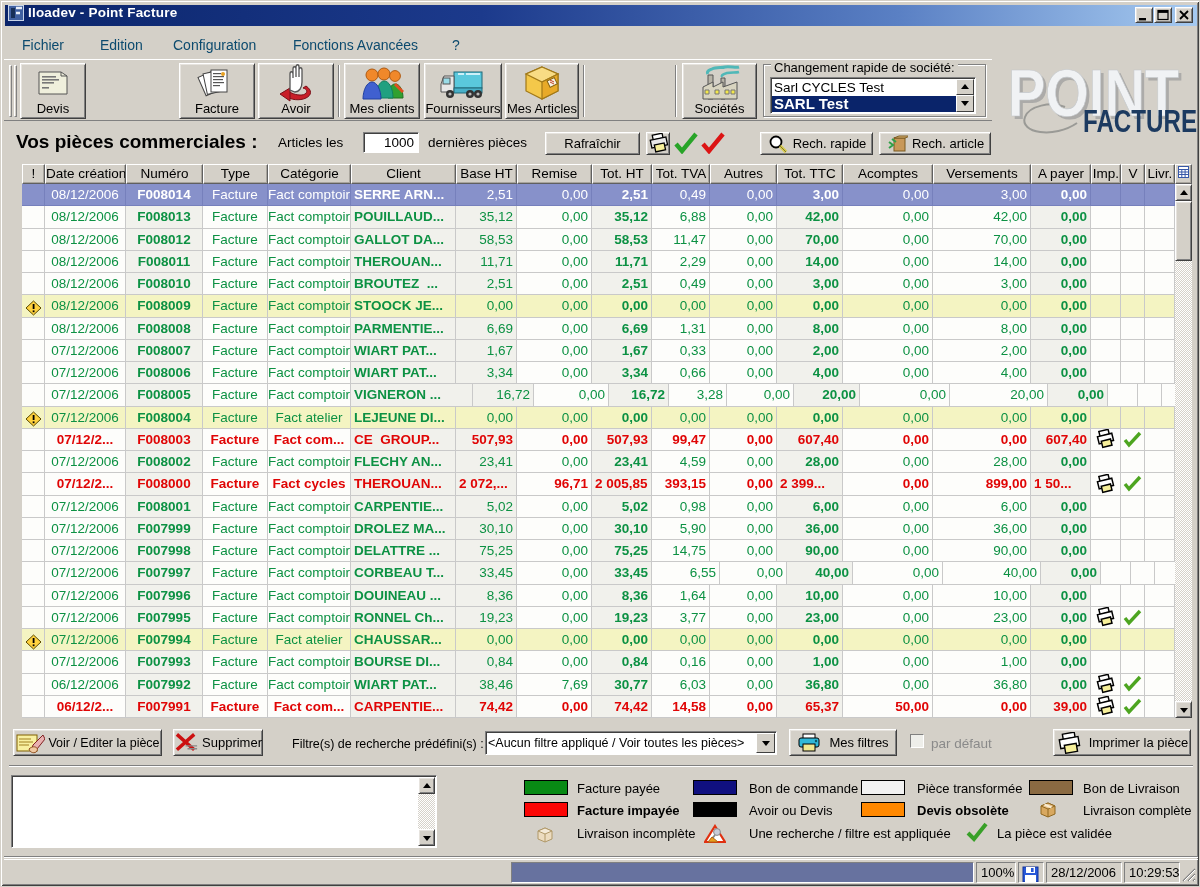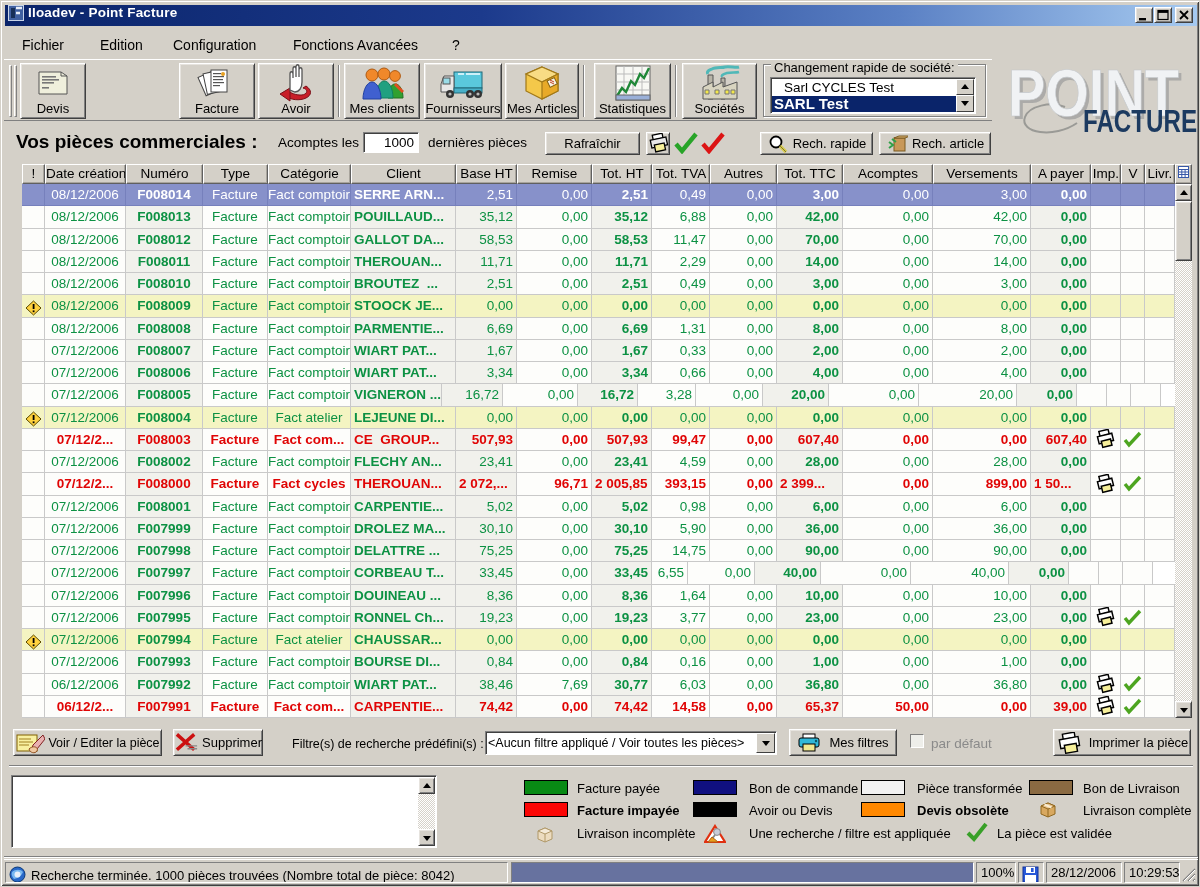--- a/index.html
+++ b/index.html
@@ -8,21 +8,21 @@
   box-shadow: inset 1px 1px 0 #fff, inset -1px -1px 0 #404040, inset 2px 2px 0 #d4d0c8, inset -2px -2px 0 #808080; }
 .abs { position:absolute; }
 .txt { font-size:13px; color:#000; }
 
 
 #title { left:4px; top:4px; width:1192px; height:21px; background:linear-gradient(to right,#0a246a 0%,#1c3a8c 40%,#5a80c4 75%,#a6caf0 100%); display:flex; align-items:flex-start; }
 #title .t { color:#fff; font-weight:bold; font-size:13.5px; margin-left:4px; letter-spacing:0.2px; }
 .wbtn { position:absolute; top:6px; width:18px; height:16px; background:#d4d0c8; border:1px solid; border-color:#fff #404040 #404040 #fff; box-shadow: inset 1px 1px 0 #e6e3de, inset -1px -1px 0 #808080; font-size:11px; text-align:center; line-height:13px; font-weight:bold; font-family:"Liberation Sans",sans-serif; }
 
 
-.mitem { position:absolute; top:36px; font-size:14px; color:#000000; }
+.mitem { position:absolute; top:36px; font-size:14px; color:#0c4a6e; }
 
 
 #tbar { left:3px; top:58px; width:988px; height:62px; border-top:1px solid #fff; border-bottom:1px solid #808080; }
 .grip { position:absolute; top:5px; width:3px; height:52px; border:1px solid; border-color:#fff #808080 #808080 #fff; background:#d4d0c8; }
 .tbtn { position:absolute; top:3px; height:56px; border:1px solid; border-color:#fff #404040 #404040 #fff; box-shadow: inset 1px 1px 0 #e6e3de, inset -1px -1px 0 #808080; background:#d4d0c8; text-align:center; font-size:13px; }
 .tbtn .ic { height:37px; display:flex; align-items:center; justify-content:center; }
 .tsep { position:absolute; top:5px; width:2px; height:52px; border-left:1px solid #808080; border-right:1px solid #fff; }
 .sbtn { position:absolute; border:1px solid; border-color:#fff #404040 #404040 #fff; box-shadow: inset 1px 1px 0 #e6e3de, inset -1px -1px 0 #808080; background:#d4d0c8; font-size:13px; text-align:center; white-space:nowrap; overflow:hidden; }
 .fbtn { display:flex; align-items:center; justify-content:center; gap:4px; }
 
@@ -171,69 +171,59 @@
             <g>
 <polygon points="20,2 36,9 36,26 20,34 4,26 4,9" fill="#f4c84a" stroke="#a07818" stroke-width="1.2"></polygon>
 <polygon points="20,2 36,9 20,17 4,9" fill="#f8dc84" stroke="#a07818" stroke-width="1.2"></polygon>
 <polygon points="20,17 36,9 36,26 20,34" fill="#e8aa28" stroke="#a07818" stroke-width="1.2"></polygon>
 <rect x="26" y="14" width="8" height="7" fill="#f8f0e0" stroke="#806010" transform="rotate(-26 30 17)"></rect>
 <path d="M28 15 l4 2 M28 17 l4 2" stroke="#c04020" stroke-width="1"></path>
 </g>
           </svg>
         </div>Mes Articles</div>
   <div class="tsep" style="left:579px"></div>
-  <div class="tbtn" style="left:590px;width:77px"><div class="ic">
-          <svg width="40" height="38" viewBox="0 0 40 38">
-            <g>
-<rect x="3" y="2" width="34" height="34" fill="#f8f8f4" stroke="#666"></rect>
-<path d="M3 10 H37 M3 18 H37 M3 26 H37 M11 2 V36 M20 2 V36 M29 2 V36" stroke="#bbb" stroke-width="1"></path>
-<path d="M4 32 L9 24 L13 28 L18 17 L22 21 L27 10 L31 14 L36 4" fill="none" stroke="#208838" stroke-width="2.4"></path>
-<rect x="3" y="31" width="34" height="5" fill="#9ab0d8" stroke="#666"></rect>
-</g>
-          </svg>
-        </div>Statistiques</div>
   <div class="tsep" style="left:671px"></div>
   <div class="tbtn" style="left:678px;width:75px"><div class="ic">
           <svg width="44" height="36" viewBox="0 0 44 36">
             <g>
 <path d="M10 34 L10 10 L15 10 L15 34 Z" fill="#b8b4a8" stroke="#555"></path>
 <path d="M23 34 L23 13 L27 13 L27 34 Z" fill="#b8b4a8" stroke="#555"></path>
 <path d="M5 34 L5 22 L15 17 L15 22 L25 17 L25 22 L39 17 L39 34 Z" fill="#d8d4c0" stroke="#555"></path>
 <path d="M7 25 h4 v4 h-4 z M17 25 h4 v4 h-4 z M27 25 h4 v4 h-4 z M33 25 h4 v4 h-4 z" fill="#f4e84a" stroke="#777"></path>
 <path d="M10 9 C8 6 12 5 14 4 C18 2 24 3 27 2 C31 1 38 3 41 2" stroke="#50b8b8" stroke-width="3" fill="none"></path>
 <path d="M24 12 C23 10 26 9 29 8 C33 7 38 8 41 7" stroke="#50b8b8" stroke-width="2.4" fill="none"></path>
 </g>
           </svg>
         </div>Sociétés</div>
 </div>
 
 <div class="abs" style="left:762px;top:63px;width:223px;height:53px;border:1px solid #808080;box-shadow:1px 1px 0 #fff, inset 1px 1px 0 #fff;"></div>
 <div class="abs txt" style="left:770px;top:59px;background:#d4d0c8;padding:0 3px;">Changement rapide de société:</div>
 <div class="abs" style="left:769px;top:76px;width:206px;height:37px;border:1px solid;border-color:#808080 #fff #fff #808080;box-shadow:inset 1px 1px 0 #404040;background:#fff;">
-  <div style="position:absolute;left:1px;top:1px;width:156px;height:17px;background:#fff;font-size:13.5px;line-height:17px;padding-left:12px;white-space:nowrap;overflow:hidden;">Sarl CYCLES Test</div>
+  <div style="position:absolute;left:1px;top:1px;width:156px;height:17px;background:#fff;font-size:13.5px;line-height:17px;padding-left:2px;white-space:nowrap;overflow:hidden;">Sarl CYCLES Test</div>
   <div style="position:absolute;left:1px;top:18px;width:185px;height:16px;background:#0a246a;color:#fff;font-weight:bold;font-size:15px;line-height:16px;padding-left:2px;white-space:nowrap;overflow:hidden;">SARL Test</div>
   <div style="position:absolute;right:1px;top:1px;width:18px;height:16px;background:#d4d0c8;border:1px solid;border-color:#fff #404040 #404040 #fff;">
         <div class="arrowu" style="margin-top:4px"></div>
       </div>
   <div style="position:absolute;right:1px;top:17px;width:18px;height:17px;background:#d4d0c8;border:1px solid;border-color:#fff #404040 #404040 #fff;">
         <div class="arrowd" style="margin-top:5px"></div>
       </div>
 </div>
 
 <div class="abs" style="left:998px;top:58px;width:202px;height:78px;overflow:hidden;">
   <svg width="202" height="78" viewBox="0 0 202 78">
     <path d="M78 64 C55 80 20 74 26 58 C30 47 52 42 66 48" fill="none" stroke="#9a9a96" stroke-width="2"></path>
     <text x="12" y="60" font-family="Liberation Sans,sans-serif" font-size="66" font-weight="bold" fill="#a8a8a6" opacity="0.9" textLength="171" lengthAdjust="spacingAndGlyphs">POINT</text>
     <text x="9" y="57" font-family="Liberation Sans,sans-serif" font-size="66" font-weight="bold" fill="#f0f2f4" stroke="#c4c8cc" stroke-width="0.6" textLength="171" lengthAdjust="spacingAndGlyphs">POINT</text>
     <text x="84" y="73" font-family="Liberation Sans,sans-serif" font-size="32" font-weight="bold" fill="#1c3a60" textLength="114" lengthAdjust="spacingAndGlyphs">FACTURE</text>
   </svg>
 </div>
 
 <div class="abs" style="left:15px;top:130px;font-size:19px;font-weight:bold;color:#000;">Vos pièces commerciales :</div>
-<div class="abs txt" style="left:277px;top:134px;font-size:13.5px;">Acomptes les</div>
+<div class="abs txt" style="left:277px;top:134px;font-size:13.5px;">Articles les</div>
 <div class="abs" style="left:362px;top:131px;width:56px;height:21px;border:1px solid;border-color:#808080 #fff #fff #808080;box-shadow:inset 1px 1px 0 #404040;background:#fff;font-size:13.5px;line-height:19px;text-align:right;padding-right:4px;">1000</div>
 <div class="abs txt" style="left:427px;top:134px;font-size:13.5px;">dernières pièces</div>
 <div class="sbtn" style="left:544px;top:131px;width:95px;height:23px;line-height:21px;">Rafraîchir</div>
 <div class="sbtn" style="left:645px;top:131px;width:24px;height:23px;"><svg width="24" height="21" viewBox="0 0 24 21">
         <g transform="rotate(-12 12 10)">
           <rect x="7" y="1" width="10" height="5" fill="#fff" stroke="#000" stroke-width="1.3"></rect>
           <rect x="4" y="5.5" width="16" height="8" fill="#e8e8e8" stroke="#000" stroke-width="1.3"></rect>
           <rect x="7" y="11" width="10" height="7" fill="#f7f09a" stroke="#000" stroke-width="1.3"></rect>
         </g>
       </svg></div>
@@ -468,21 +458,21 @@
         <div class="tc ac ci" style="width:30px"></div>
         <div class="tc ac ci" style="width:24px"></div>
         <div class="tc" style="width:30px"></div>
       </div>
 <div class="tr rn">
         <div class="tc c0" style="width:23px"></div>
         <div class="tc ac" style="width:81px">07/12/2006</div>
         <div class="tc ac b g" style="width:77px">F008005</div>
         <div class="tc ac" style="width:65px">Facture</div>
         <div class="tc ac" style="width:83px">Fact comptoir</div>
-        <div class="tc b g" style="width:91px">VIGNERON ...</div>
+        <div class="tc b g" style="width:122px">VIGNERON ...</div>
         <div class="tc ar g" style="width:61px">16,72</div>
         <div class="tc ar" style="width:75px">0,00</div>
         <div class="tc ar b g" style="width:60px">16,72</div>
         <div class="tc ar" style="width:58px">3,28</div>
         <div class="tc ar" style="width:67px">0,00</div>
         <div class="tc ar b g" style="width:66px">20,00</div>
         <div class="tc ar" style="width:90px">0,00</div>
         <div class="tc ar" style="width:98px">20,00</div>
         <div class="tc ar b g" style="width:60px">0,00</div>
         <div class="tc ac ci" style="width:30px"></div>
@@ -652,21 +642,21 @@
 <div class="tr rn">
         <div class="tc c0" style="width:23px"></div>
         <div class="tc ac" style="width:81px">07/12/2006</div>
         <div class="tc ac b g" style="width:77px">F007997</div>
         <div class="tc ac" style="width:65px">Facture</div>
         <div class="tc ac" style="width:83px">Fact comptoir</div>
         <div class="tc b g" style="width:105px">CORBEAU T...</div>
         <div class="tc ar g" style="width:61px">33,45</div>
         <div class="tc ar" style="width:75px">0,00</div>
         <div class="tc ar b g" style="width:60px">33,45</div>
-        <div class="tc ar" style="width:36px">6,55</div>
+        <div class="tc ar" style="width:68px">6,55</div>
         <div class="tc ar" style="width:67px">0,00</div>
         <div class="tc ar b g" style="width:66px">40,00</div>
         <div class="tc ar" style="width:90px">0,00</div>
         <div class="tc ar" style="width:98px">40,00</div>
         <div class="tc ar b g" style="width:60px">0,00</div>
         <div class="tc ac ci" style="width:30px"></div>
         <div class="tc ac ci" style="width:24px"></div>
         <div class="tc" style="width:30px"></div>
       </div>
 <div class="tr rn">
@@ -924,25 +914,20 @@
       </svg></div>
     <div class="leg" style="left:748px;top:825px;">Une recherche / filtre est appliquée</div>
 <div class="abs" style="left:964px;top:821px;"><svg width="24" height="20" viewBox="0 0 24 20">
         <path d="M3 11 L9 17 L21 2" fill="none" stroke="#38a028" stroke-width="4"></path>
       </svg></div>
     <div class="leg" style="left:996px;top:825px;">La pièce est validée</div>
 
 <div class="gline" style="left:3px;top:855px;width:1194px;"></div>
 
 <div class="abs" style="left:3px;top:858px;width:1194px;height:25px;border-top:1px solid #fff;">
-  <div class="seg" style="left:1px;width:503px;"><span style="position:relative;top:3px;margin:0 5px 0 3px;"><svg width="17" height="17" viewBox="0 0 17 17">
-            <circle cx="8.5" cy="8.5" r="7.5" fill="#2868c8" stroke="#0a3878"></circle>
-            <path d="M3 6 C6 3 12 3 14 6 C12 10 10 12 5 13 C3 11 2 8 3 6 Z" fill="#78b8f0"></path>
-            <circle cx="8.5" cy="8.5" r="3" fill="#e8f0f8"></circle>
-          </svg></span>Recherche terminée. 1000 pièces trouvées (Nombre total de pièce: 8042)</div>
   <div class="seg" style="left:507px;width:463px;background:#67729f;"></div>
   <div class="seg" style="left:972px;width:40px;padding-left:4px;">100%</div>
   <div class="seg" style="left:1014px;width:26px;"><span style="position:relative;top:3px;left:3px;"><svg width="17" height="17" viewBox="0 0 17 17">
             <rect x="1" y="1" width="15" height="15" fill="#2858d8" stroke="#103098"></rect>
             <rect x="4" y="1" width="9" height="6" fill="#fff"></rect>
             <rect x="9" y="2" width="2.6" height="4" fill="#2858d8"></rect>
             <rect x="3" y="9" width="11" height="7" fill="#fff"></rect>
           </svg></span></div>
   <div class="seg" style="left:1042px;width:76px;padding-left:4px;">28/12/2006</div>
   <div class="seg" style="left:1120px;width:56px;padding-left:4px;">10:29:53</div>

